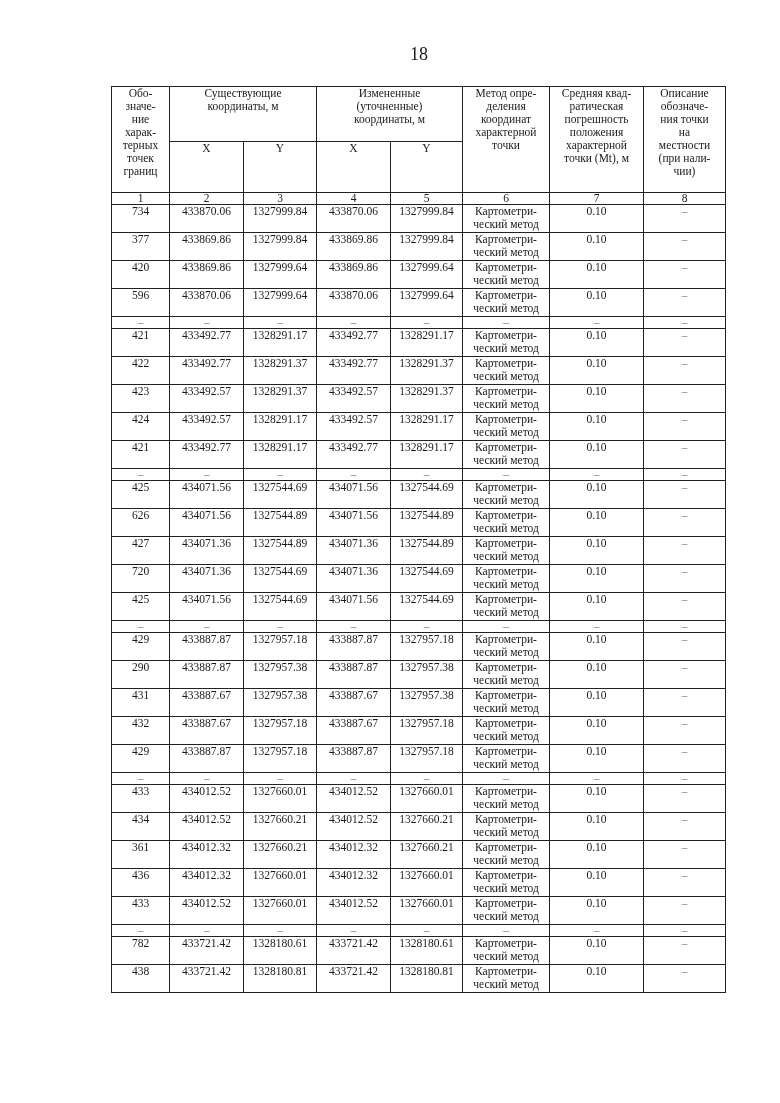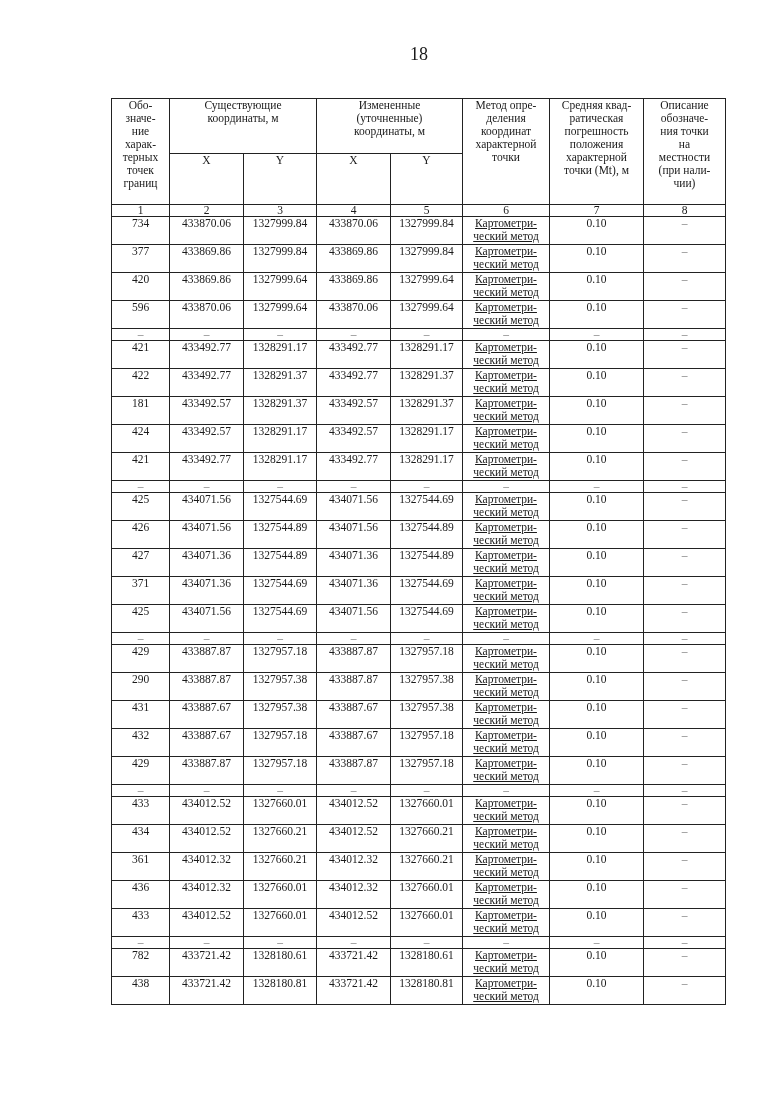--- a/index.html
+++ b/index.html
@@ -1,29 +1,29 @@
 <!DOCTYPE html>
 <html><head>
 <meta charset="utf-8">
 <style>
   html, body { margin:0; padding:0; background:#ffffff; }
   body { width:780px; height:1103px; position:relative; overflow:hidden;
          font-family:"Liberation Serif", "DejaVu Serif", serif; color:#1a1a1a; }
   .page-number { position:absolute; top:44px; left:0; width:838px; text-align:center;
                  font-size:18px; }
   table.coords { position:absolute; top:86px; left:111px; border-collapse:collapse;
-                 table-layout:fixed; font-size:11.5px; line-height:13px;margin-top:12px; }
+                 table-layout:fixed; font-size:11.5px; line-height:13px; }
   table.coords td, table.coords th { border:1px solid #222; text-align:center;
                  vertical-align:top; padding:0 2px; font-weight:normal; overflow:hidden; }
   th.h-main { padding-top:1px; }
   tr.hdr-nums td { height:11px; line-height:11px; padding:0; }
   tr.data td { height:27px; }
   tr.sep td { height:11px; line-height:10px; color:#777; }
   td.dash { color:#777; }
-  .method { line-height:13px;text-decoration:underline; }
+  .method { line-height:13px; }
 </style>
 </head>
 <body>
 
 <div class="page-number">18</div>
 
 <table class="coords">
   <colgroup>
     <col style="width:58px">
       <col style="width:74px">
@@ -143,21 +143,21 @@
         <td>433492.77</td>
         <td>1328291.37</td>
         <td class="method">
           <div>Картометри-</div>
           <div>ческий метод</div>
         </td>
         <td>0.10</td>
         <td class="dash">–</td>
       </tr>
       <tr class="data">
-        <td>181</td>
+        <td>423</td>
         <td>433492.57</td>
         <td>1328291.37</td>
         <td>433492.57</td>
         <td>1328291.37</td>
         <td class="method">
           <div>Картометри-</div>
           <div>ческий метод</div>
         </td>
         <td>0.10</td>
         <td class="dash">–</td>
@@ -205,21 +205,21 @@
         <td>434071.56</td>
         <td>1327544.69</td>
         <td class="method">
           <div>Картометри-</div>
           <div>ческий метод</div>
         </td>
         <td>0.10</td>
         <td class="dash">–</td>
       </tr>
       <tr class="data">
-        <td>426</td>
+        <td>626</td>
         <td>434071.56</td>
         <td>1327544.89</td>
         <td>434071.56</td>
         <td>1327544.89</td>
         <td class="method">
           <div>Картометри-</div>
           <div>ческий метод</div>
         </td>
         <td>0.10</td>
         <td class="dash">–</td>
@@ -231,21 +231,21 @@
         <td>434071.36</td>
         <td>1327544.89</td>
         <td class="method">
           <div>Картометри-</div>
           <div>ческий метод</div>
         </td>
         <td>0.10</td>
         <td class="dash">–</td>
       </tr>
       <tr class="data">
-        <td>371</td>
+        <td>720</td>
         <td>434071.36</td>
         <td>1327544.69</td>
         <td>434071.36</td>
         <td>1327544.69</td>
         <td class="method">
           <div>Картометри-</div>
           <div>ческий метод</div>
         </td>
         <td>0.10</td>
         <td class="dash">–</td>

